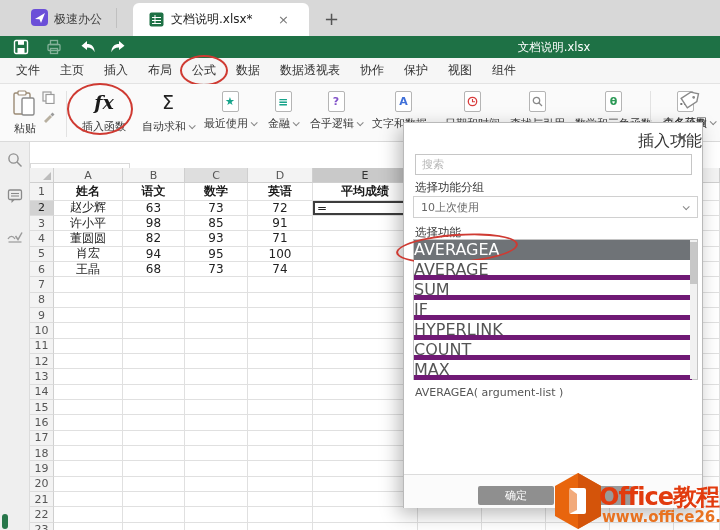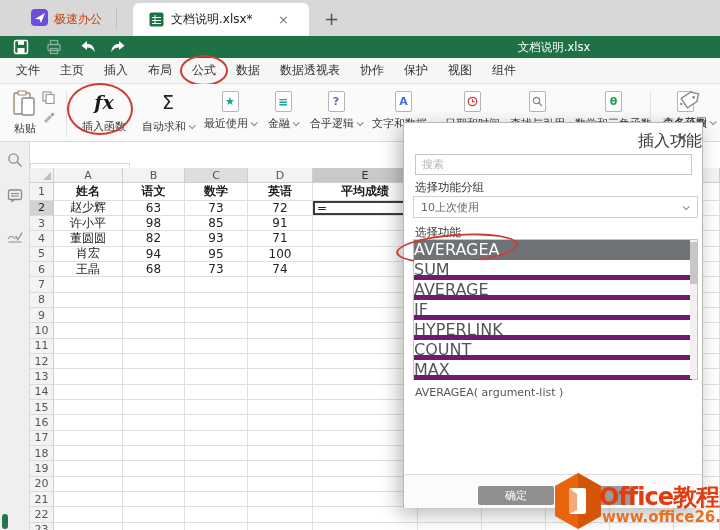--- a/index.html
+++ b/index.html
@@ -4,21 +4,21 @@
 <style>
   * { margin:0; padding:0; box-sizing:border-box; }
   html,body { width:720px; height:530px; overflow:hidden;
     font-family:"DejaVu Sans","Liberation Sans",sans-serif; }
   #app { position:relative; width:720px; height:530px; background:#fff; overflow:hidden; }
 
   
   .tabbar { position:absolute; left:0; top:0; width:720px; height:36px; background:#d8d8d8; }
   .applogo { position:absolute; left:31px; top:9px; width:17px; height:17px; border-radius:4px;
     background:#6b4fd8; display:flex; align-items:center; justify-content:center; }
-  .appname { position:absolute; left:54px; top:11px; font-size:12px; color:#c2410c; }
+  .appname { position:absolute; left:54px; top:11px; font-size:12px; color:#404040; }
   .tabsep { position:absolute; left:116px; top:8px; width:1px; height:20px; background:#c0c0c0; }
   .doctab { position:absolute; left:133px; top:3px; width:176px; height:33px; background:#fff;
     border-radius:6px 6px 0 0; display:flex; align-items:center; padding:0 16px; }
   .doctab .title { font-size:12px; color:#222; margin-left:7px; flex:1; }
   .tabclose { font-size:13px; color:#777; padding:0 4px; }
   .newtab { position:absolute; left:318px; top:6px; font-size:18px; color:#555; padding:2px 6px; }
 
   
   .toolbar { position:absolute; left:0; top:36px; width:720px; height:22px; background:#1e7145; }
   .tbicon { position:absolute; top:3px; width:16px; height:16px; }
@@ -639,22 +639,22 @@
     <div class="dselect">
       <span>10上次使用</span>
       <span class="chev"></span>
     </div>
     <div class="dlabel" style="top:102px">选择功能</div>
     <div class="dlist">
       <div class="fnitem selected">
         <span>AVERAGEA</span>
         <div class="circ-fn"></div>
       </div>
+      <div class="fnitem"><span>AVERAGE</span></div>
       <div class="fnitem"><span>SUM</span></div>
-      <div class="fnitem"><span>AVERAGE</span></div>
       <div class="fnitem"><span>IF</span></div>
       <div class="fnitem"><span>HYPERLINK</span></div>
       <div class="fnitem"><span>COUNT</span></div>
       <div class="fnitem"><span>MAX</span></div>
       <div class="dscroll">
           <div class="dthumb"></div>
         </div>
     </div>
     <div class="dsyntax">AVERAGEA( argument-list )</div>
     <div class="dfooter">

